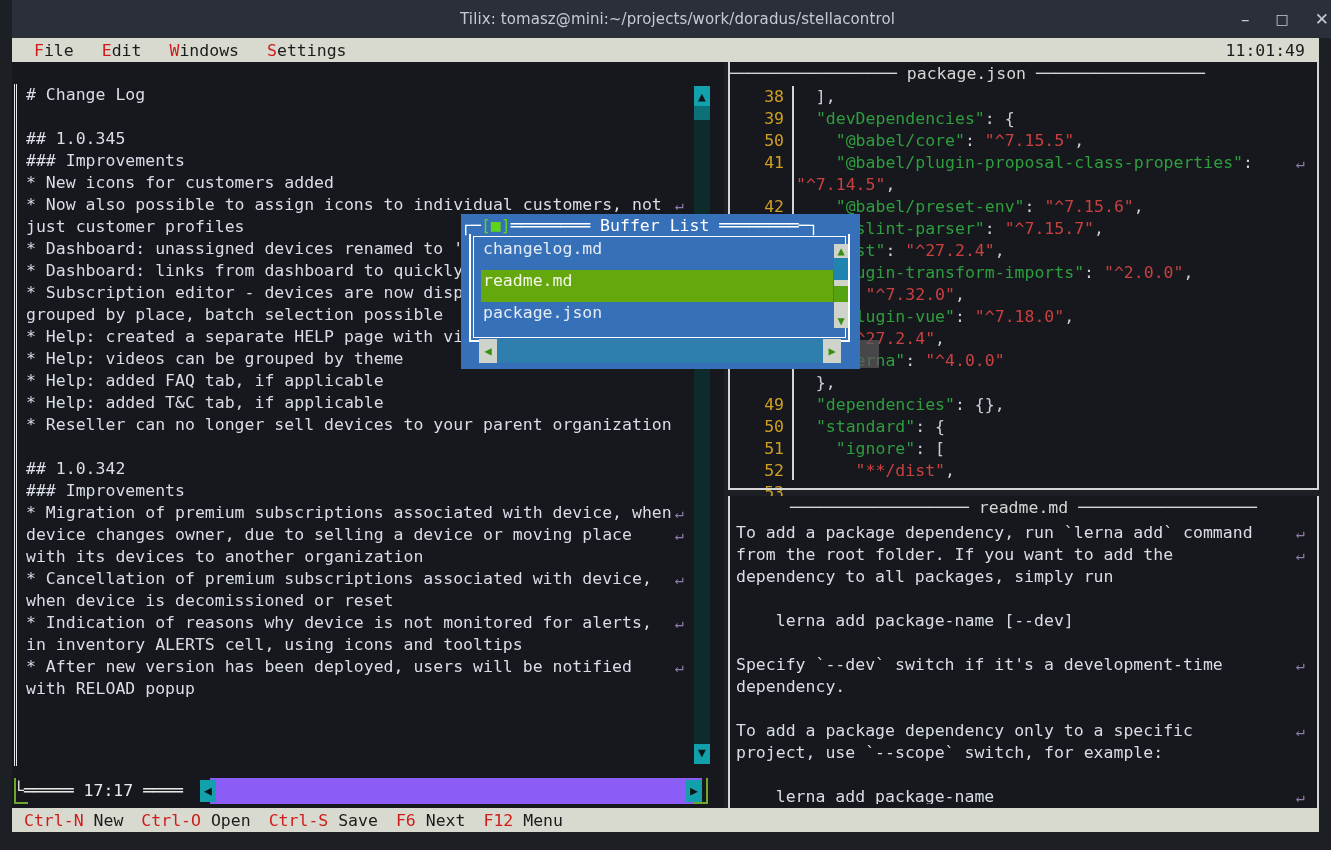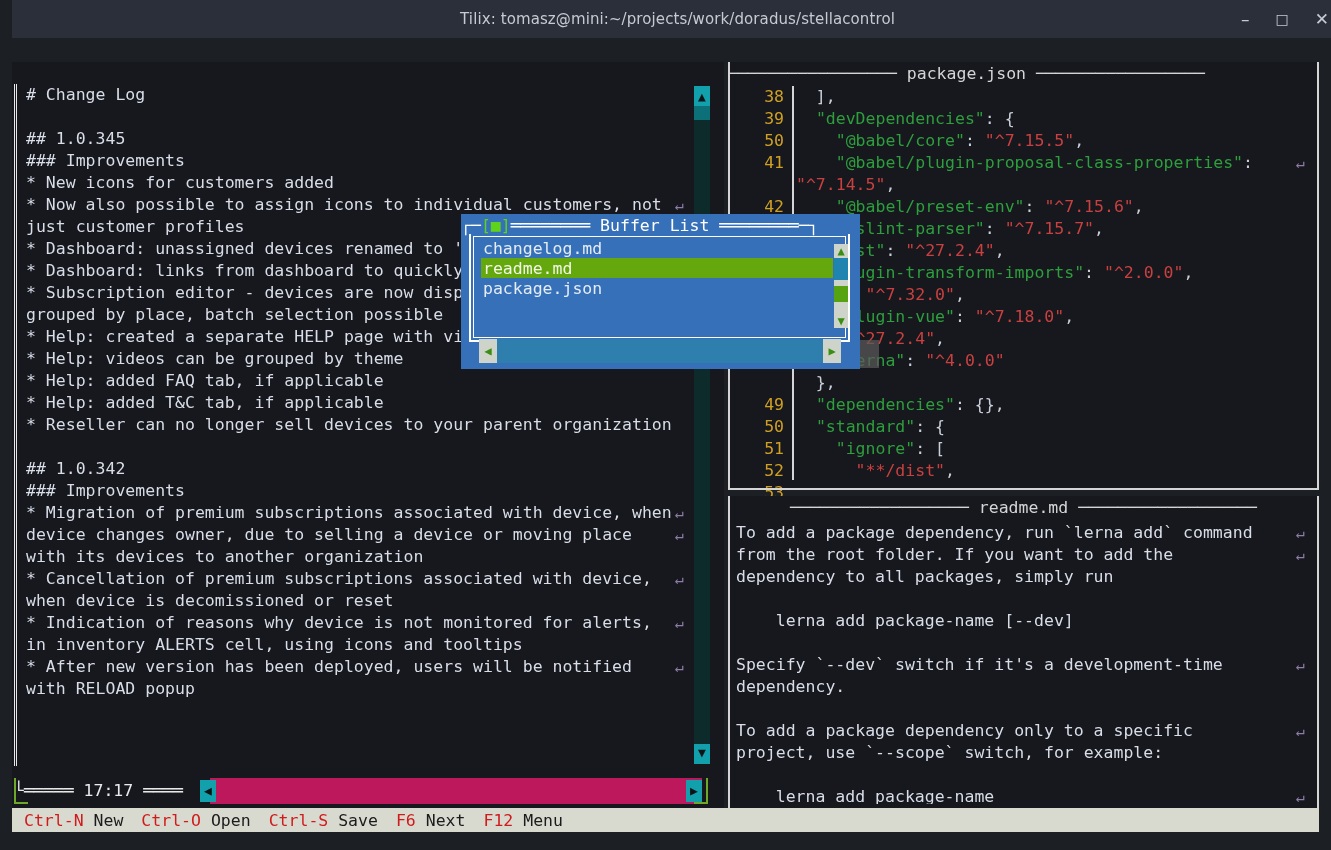--- a/index.html
+++ b/index.html
@@ -85,21 +85,21 @@
     background: #0d6f78;
   }
   .vscroll .down {
     position: absolute; bottom: 0; left: 0; width: 16px; height: 20px;
     background: #13a0ad; color: #0b1417; text-align: center; font-size: 13px;
     line-height: 18px;
   }
   
   .left-footer {
     position: absolute; left: 2px; bottom: 6px; width: 706px; height: 26px;
-    background: #be185d; overflow: hidden;
+    background: #8b5cf6; overflow: hidden;
   }
   .left-footer .dashes {
     position: absolute; left: 0; top: 0; height: 26px; width: 196px;
     background: #16181d; color: #e8e8e8; font-size: 16.5px; line-height: 26px;
     white-space: pre;
   }
   .left-footer .ftime { color: #e8eaef; }
   .left-footer .harrow-l {
     position: absolute; left: 186px; top: 2px; width: 16px; height: 22px;
     background: #13a0ad; color: #0b1417; font-size: 13px; text-align: center;
@@ -194,21 +194,21 @@
     border: 2px solid #ffffff; border-top: none;
   }
   .dlg-inner::before {
     content: ""; position: absolute; left: 2px; top: 2px; right: 2px;
     bottom: 2px; border: 1px solid #ffffff; pointer-events: none;
   }
   .dlg-items {
     position: absolute; left: 20px; top: 24px; width: 352px;
   }
   .dlg-item {
-    height: 20px; line-height: 22px; color: #e6ecf5; font-size: 16.5px;
+    height: 32px; line-height: 22px; color: #e6ecf5; font-size: 16.5px;
     white-space: pre; padding-left: 2px;
   }
   .dlg-item.sel { background: #64a80e; color: #f3f8e8; width: 352px; }
   .dlg-vscroll {
     position: absolute; right: 12px; top: 30px; width: 14px; height: 84px;
     background: #cfd4cb;
   }
   .dlg-vscroll .a {
     position: absolute; left: 0; width: 14px; height: 14px;
     color: #3a8f12; font-size: 12px; text-align: center; line-height: 14px;
@@ -255,20 +255,27 @@
 
   <div class="titlebar">
     <span class="titlebar-text">Tilix: tomasz@mini:~/projects/work/doradus/stellacontrol</span>
     <div class="winbtns">
       <span class="winbtn">–</span>
       <span class="winbtn sq">□</span>
       <span class="winbtn">✕</span>
     </div>
   </div>
 
+  <div class="menubar">
+    <span class="menuitem"><span class="acc">F</span><span>ile</span></span>
+    <span class="menuitem"><span class="acc">E</span><span>dit</span></span>
+    <span class="menuitem"><span class="acc">W</span><span>indows</span></span>
+    <span class="menuitem"><span class="acc">S</span><span>ettings</span></span>
+    <span class="clock">11:01:49</span>
+  </div>
 
   <div class="pane-left">
     <div class="dblborder-top">
       
     </div>
     <div class="lb-edge l"></div>
     <div class="left-body tui" id="left-body"><div style="position:relative;height:22px"><span class="ln"># Change Log</span></div><div style="position:relative;height:22px"><span class="ln"> </span></div><div style="position:relative;height:22px"><span class="ln">## 1.0.345</span></div><div style="position:relative;height:22px"><span class="ln">### Improvements</span></div><div style="position:relative;height:22px"><span class="ln">* New icons for customers added</span></div><div style="position:relative;height:22px"><span class="ln">* Now also possible to assign icons to individual customers, not</span><span class="wrapmark">↵</span></div><div style="position:relative;height:22px"><span class="ln">just customer profiles</span></div><div style="position:relative;height:22px"><span class="ln">* Dashboard: unassigned devices renamed to '</span></div><div style="position:relative;height:22px"><span class="ln">* Dashboard: links from dashboard to quickly</span></div><div style="position:relative;height:22px"><span class="ln">* Subscription editor - devices are now disp</span></div><div style="position:relative;height:22px"><span class="ln">grouped by place, batch selection possible</span></div><div style="position:relative;height:22px"><span class="ln">* Help: created a separate HELP page with vi</span></div><div style="position:relative;height:22px"><span class="ln">* Help: videos can be grouped by theme</span></div><div style="position:relative;height:22px"><span class="ln">* Help: added FAQ tab, if applicable</span></div><div style="position:relative;height:22px"><span class="ln">* Help: added T&amp;C tab, if applicable</span></div><div style="position:relative;height:22px"><span class="ln">* Reseller can no longer sell devices to your parent organization</span></div><div style="position:relative;height:22px"><span class="ln"> </span></div><div style="position:relative;height:22px"><span class="ln">## 1.0.342</span></div><div style="position:relative;height:22px"><span class="ln">### Improvements</span></div><div style="position:relative;height:22px"><span class="ln">* Migration of premium subscriptions associated with device, when</span><span class="wrapmark">↵</span></div><div style="position:relative;height:22px"><span class="ln">device changes owner, due to selling a device or moving place</span><span class="wrapmark">↵</span></div><div style="position:relative;height:22px"><span class="ln">with its devices to another organization</span></div><div style="position:relative;height:22px"><span class="ln">* Cancellation of premium subscriptions associated with device,</span><span class="wrapmark">↵</span></div><div style="position:relative;height:22px"><span class="ln">when device is decomissioned or reset</span></div><div style="position:relative;height:22px"><span class="ln">* Indication of reasons why device is not monitored for alerts,</span><span class="wrapmark">↵</span></div><div style="position:relative;height:22px"><span class="ln">in inventory ALERTS cell, using icons and tooltips</span></div><div style="position:relative;height:22px"><span class="ln">* After new version has been deployed, users will be notified</span><span class="wrapmark">↵</span></div><div style="position:relative;height:22px"><span class="ln">with RELOAD popup</span></div></div>
 
     <div class="vscroll">
       <div class="up">▲</div>

